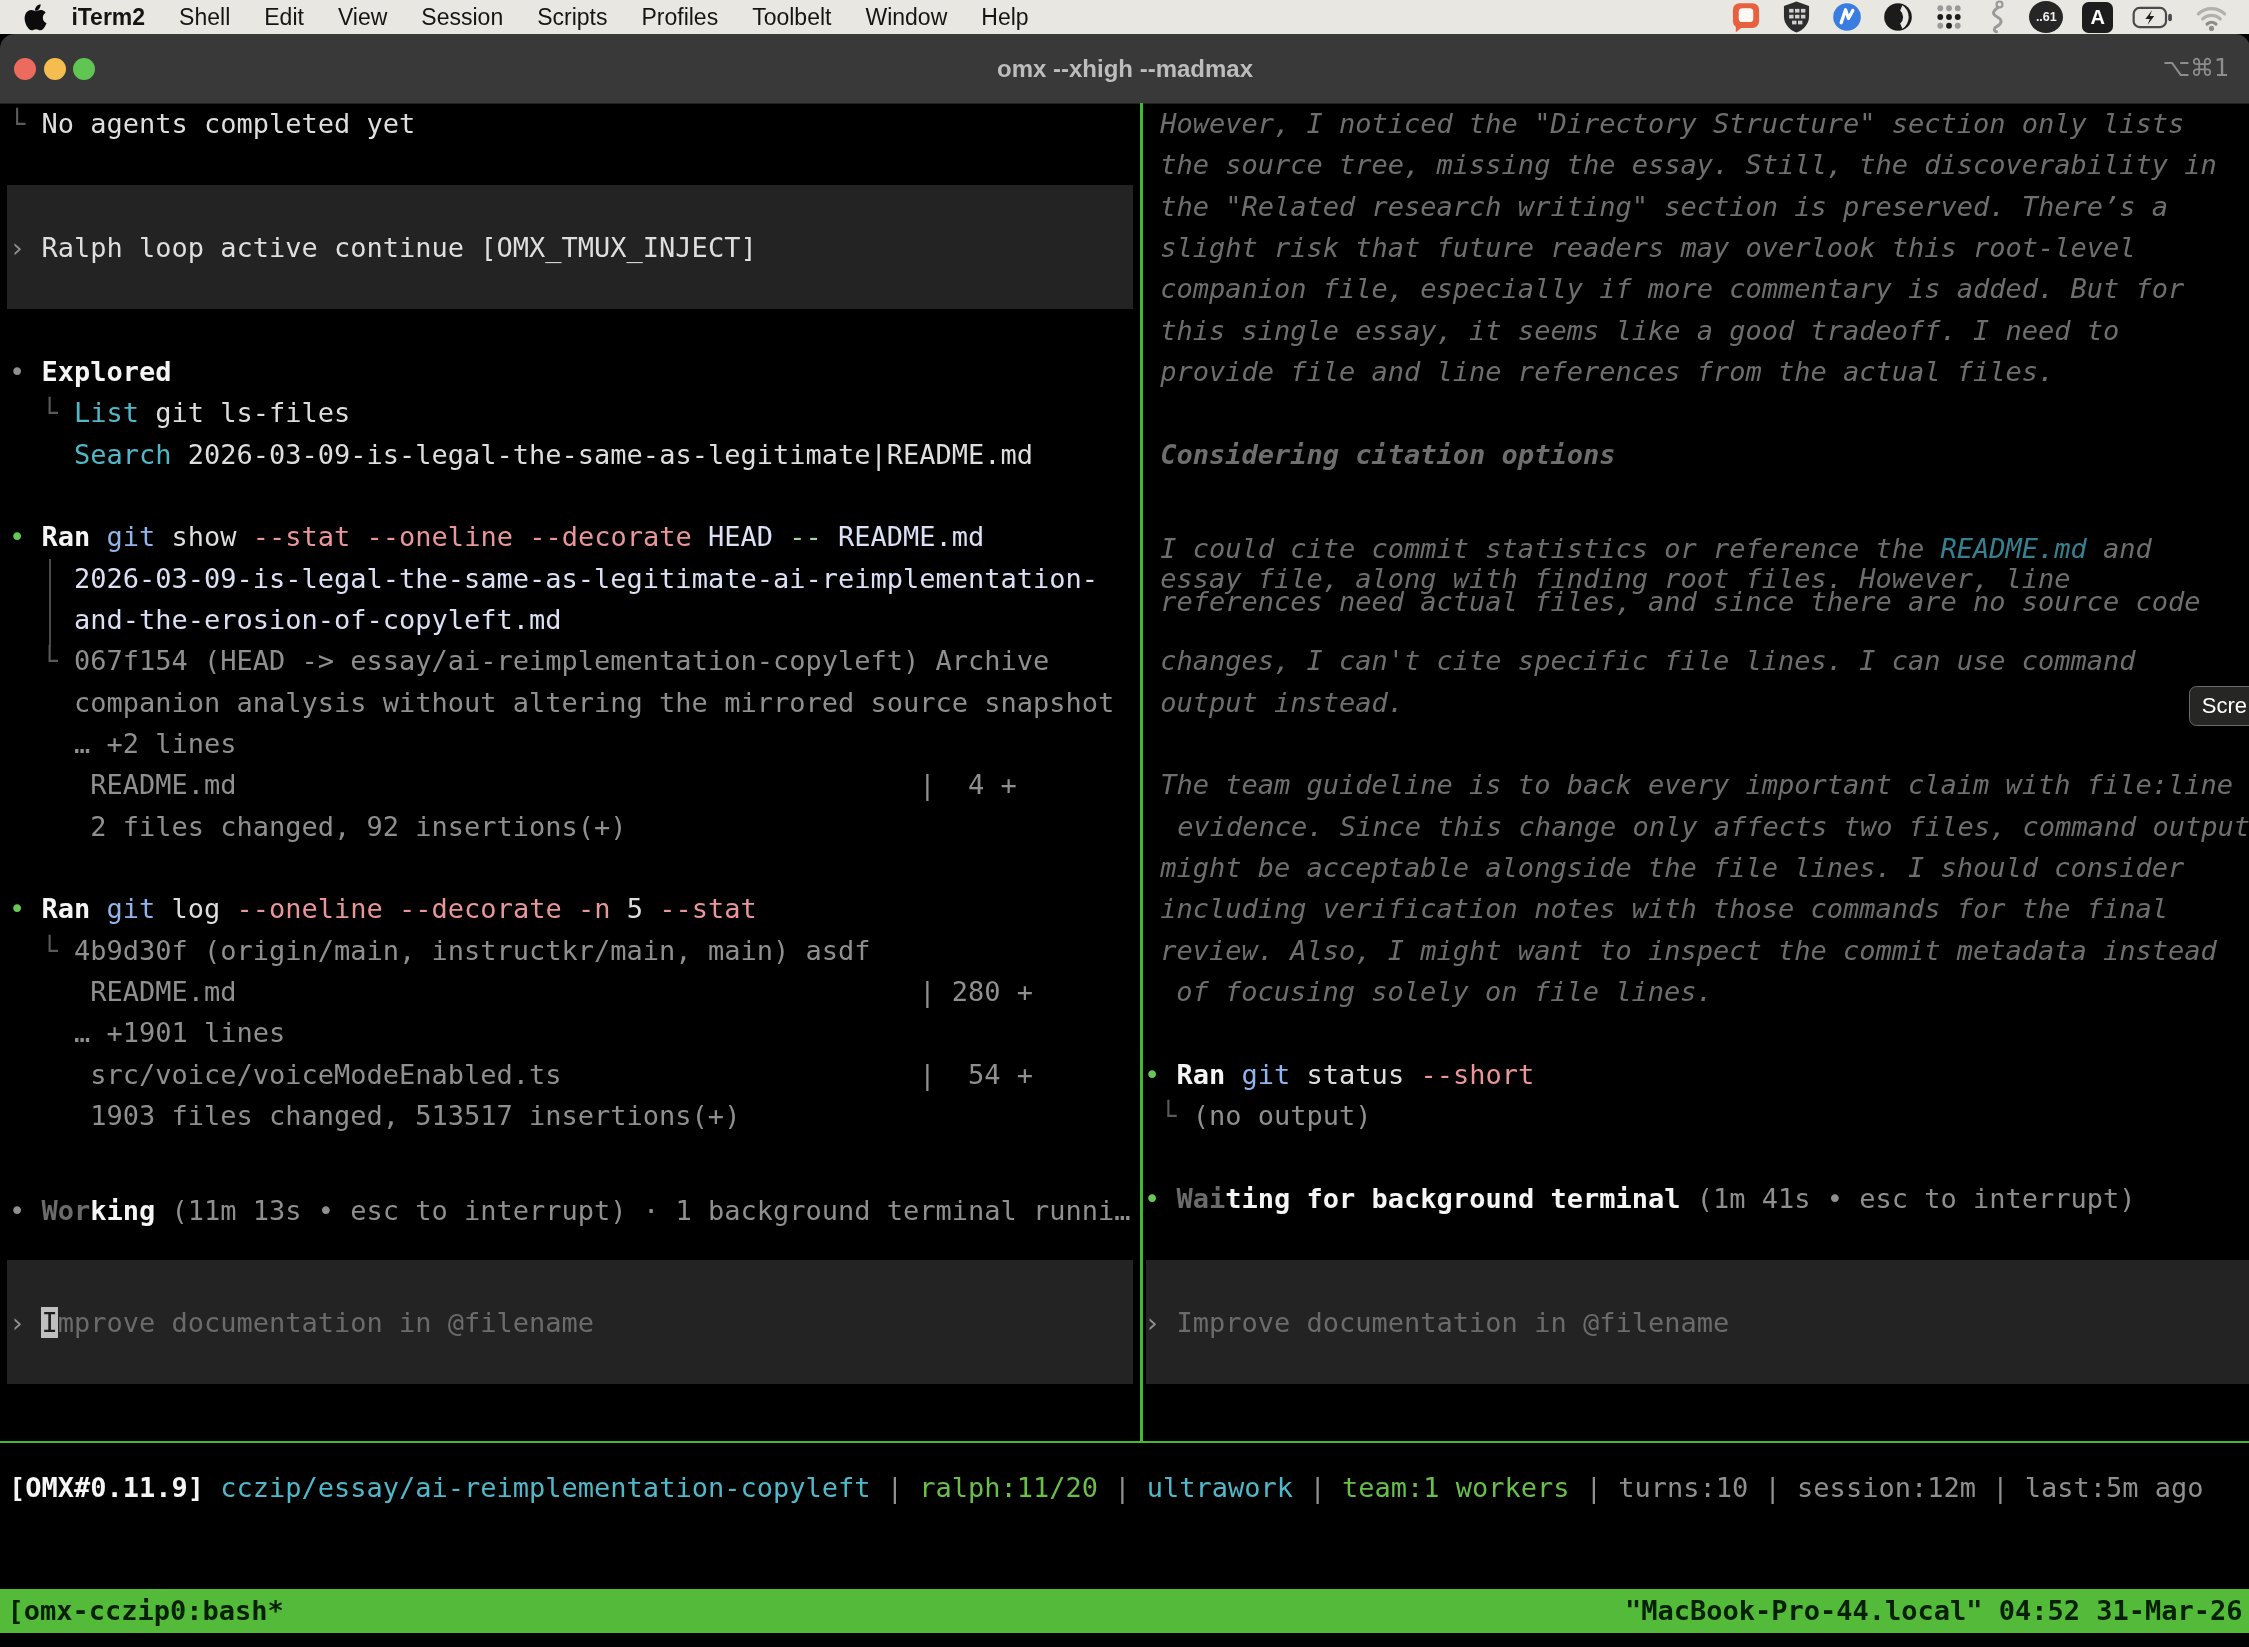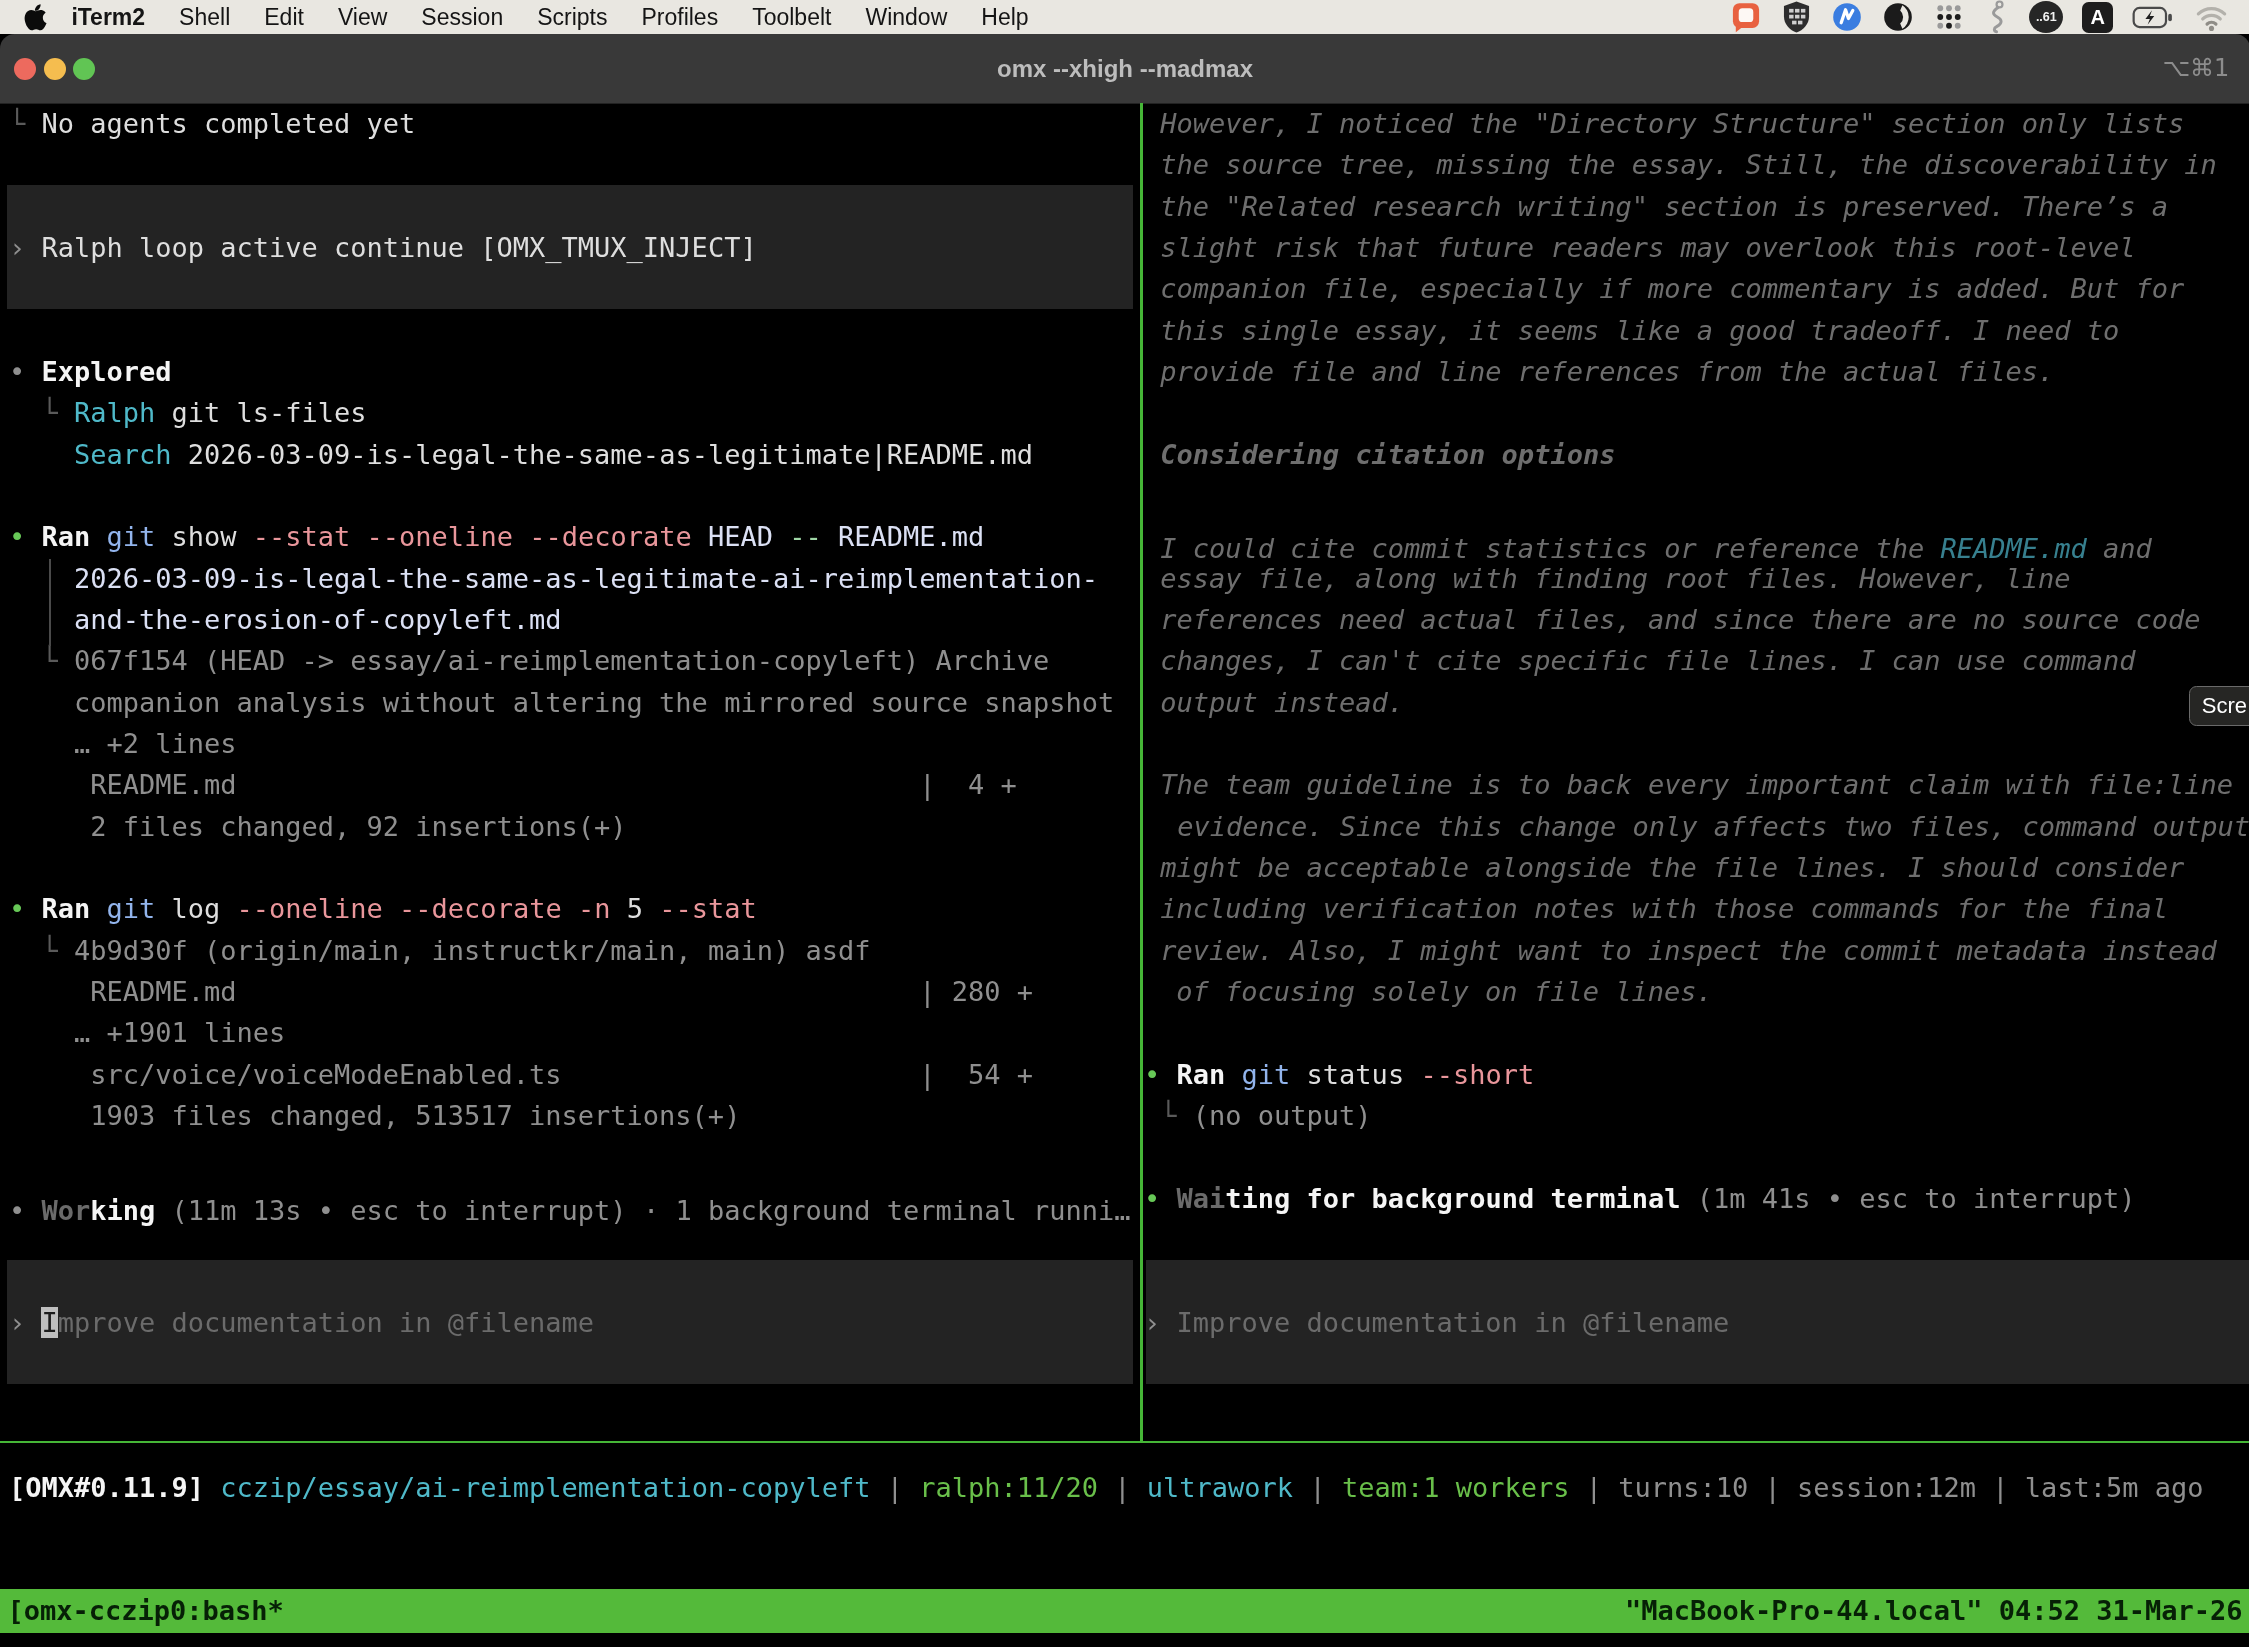--- a/index.html
+++ b/index.html
@@ -166,21 +166,21 @@
     <div class="wshortcut">⌥⌘1</div>
   </div>
   <div class="term">
     <div class="pane left" id="pane-left">
         <div class="tbox" style="top: 82px; height: 124px;"></div>
         <div class="trow" style="top: 124px;"><span style="color: rgb(143, 143, 143);">› </span><span style="color: rgb(222, 222, 222);">Ralph loop active continue [OMX_TMUX_INJECT]</span></div>
         <div class="tbox" style="top: 1157px; height: 124px;"></div>
         <div class="trow" style="top: 1199px;"><span style="color: rgb(143, 143, 143);">› </span><span class="cursor">I</span><span style="color: rgb(107, 107, 107);">mprove documentation in @filename</span></div>
         <div class="trow" style="top: 0px;"><span style="color: rgb(90, 90, 90);">└ </span><span style="color: rgb(222, 222, 222);">No agents completed yet</span></div>
         <div class="trow" style="top: 248px;"><span style="color: rgb(143, 143, 143);">• </span><span style="color: rgb(245, 245, 245); font-weight: bold;">Explored</span></div>
-        <div class="trow" style="top: 289px;"><span style="color: rgb(90, 90, 90);">  └ </span><span style="color: rgb(79, 185, 201);">Ralph</span><span style="color: rgb(222, 222, 222);"> git ls-files</span></div>
+        <div class="trow" style="top: 289px;"><span style="color: rgb(90, 90, 90);">  └ </span><span style="color: rgb(79, 185, 201);">List</span><span style="color: rgb(222, 222, 222);"> git ls-files</span></div>
         <div class="trow" style="top: 331px;"><span style="color: rgb(222, 222, 222);">    </span><span style="color: rgb(79, 185, 201);">Search</span><span style="color: rgb(222, 222, 222);"> 2026-03-09-is-legal-the-same-as-legitimate|README.md</span></div>
         <div class="trow" style="top: 413px;"><span style="color: rgb(103, 200, 87);">• </span><span style="color: rgb(245, 245, 245); font-weight: bold;">Ran</span><span style="color: rgb(222, 222, 222);"> </span><span style="color: rgb(146, 180, 236);">git</span><span style="color: rgb(222, 222, 222);"> show </span><span style="color: rgb(233, 150, 155);">--stat</span><span style="color: rgb(222, 222, 222);"> </span><span style="color: rgb(233, 150, 155);">--oneline</span><span style="color: rgb(222, 222, 222);"> </span><span style="color: rgb(233, 150, 155);">--decorate</span><span style="color: rgb(222, 222, 222);"> </span><span style="color: rgb(219, 224, 244);">HEAD</span><span style="color: rgb(222, 222, 222);"> </span><span style="color: rgb(159, 214, 166);">--</span><span style="color: rgb(222, 222, 222);"> </span><span style="color: rgb(219, 224, 244);">README.md</span></div>
         <div class="trow" style="top: 455px;"><span style="color: rgb(222, 222, 222);">    </span><span style="color: rgb(219, 224, 244);">2026-03-09-is-legal-the-same-as-legitimate-ai-reimplementation-</span></div>
         <div class="trow" style="top: 496px;"><span style="color: rgb(222, 222, 222);">    </span><span style="color: rgb(219, 224, 244);">and-the-erosion-of-copyleft.md</span></div>
         <div class="trow" style="top: 537px;"><span style="color: rgb(90, 90, 90);">  └ </span><span style="color: rgb(143, 143, 143);">067f154 (HEAD -&gt; essay/ai-reimplementation-copyleft) Archive</span></div>
         <div class="trow" style="top: 579px;"><span style="color: rgb(143, 143, 143);">    companion analysis without altering the mirrored source snapshot</span></div>
         <div class="trow" style="top: 620px;"><span style="color: rgb(143, 143, 143);">    … +2 lines</span></div>
         <div class="trow" style="top: 661px;"><span style="color: rgb(143, 143, 143);">     README.md                                          |  4 +</span></div>
         <div class="trow" style="top: 703px;"><span style="color: rgb(143, 143, 143);">     2 files changed, 92 insertions(+)</span></div>
         <div class="trow" style="top: 785px;"><span style="color: rgb(103, 200, 87);">• </span><span style="color: rgb(245, 245, 245); font-weight: bold;">Ran</span><span style="color: rgb(222, 222, 222);"> </span><span style="color: rgb(146, 180, 236);">git</span><span style="color: rgb(222, 222, 222);"> log </span><span style="color: rgb(233, 150, 155);">--oneline</span><span style="color: rgb(222, 222, 222);"> </span><span style="color: rgb(233, 150, 155);">--decorate</span><span style="color: rgb(222, 222, 222);"> </span><span style="color: rgb(233, 150, 155);">-n</span><span style="color: rgb(222, 222, 222);"> 5 </span><span style="color: rgb(233, 150, 155);">--stat</span></div>
@@ -197,21 +197,21 @@
         <div class="trow" style="top: 0px;"><span style="color: rgb(110, 110, 110); font-style: italic;"> However, I noticed the "Directory Structure" section only lists</span></div>
         <div class="trow" style="top: 41px;"><span style="color: rgb(110, 110, 110); font-style: italic;"> the source tree, missing the essay. Still, the discoverability in</span></div>
         <div class="trow" style="top: 83px;"><span style="color: rgb(110, 110, 110); font-style: italic;"> the "Related research writing" section is preserved. There’s a</span></div>
         <div class="trow" style="top: 124px;"><span style="color: rgb(110, 110, 110); font-style: italic;"> slight risk that future readers may overlook this root-level</span></div>
         <div class="trow" style="top: 165px; text-align: center;"><span style="color: rgb(110, 110, 110); font-style: italic;"> companion file, especially if more commentary is added. But for</span></div>
         <div class="trow" style="top: 207px;"><span style="color: rgb(110, 110, 110); font-style: italic;"> this single essay, it seems like a good tradeoff. I need to</span></div>
         <div class="trow" style="top: 248px;"><span style="color: rgb(110, 110, 110); font-style: italic;"> provide file and line references from the actual files.</span></div>
         <div class="trow" style="top: 331px;"><span style="color: rgb(110, 110, 110); font-weight: bold; font-style: italic;"> Considering citation options</span></div>
         <div class="trow" style="top: 413px; margin-top: 12px;"><span style="color: rgb(110, 110, 110); font-style: italic;"> I could cite commit statistics or reference the </span><span style="color: rgb(55, 128, 143); font-style: italic;">README.md</span><span style="color: rgb(110, 110, 110); font-style: italic;"> and</span></div>
         <div class="trow" style="top: 455px;"><span style="color: rgb(110, 110, 110); font-style: italic;"> essay file, along with finding root files. However, line</span></div>
-        <div class="trow" style="top: 496px; text-align: right;"><span style="color: rgb(110, 110, 110); font-style: italic;"> references need actual files, and since there are no source code</span></div>
+        <div class="trow" style="top: 478px; text-align: right;"><span style="color: rgb(110, 110, 110); font-style: italic;"> references need actual files, and since there are no source code</span></div>
         <div class="trow" style="top: 537px;"><span style="color: rgb(110, 110, 110); font-style: italic;"> changes, I can't cite specific file lines. I can use command</span></div>
         <div class="trow" style="top: 579px;"><span style="color: rgb(110, 110, 110); font-style: italic;"> output instead.</span></div>
         <div class="trow" style="top: 661px;"><span style="color: rgb(110, 110, 110); font-style: italic;"> The team guideline is to back every important claim with file:line</span></div>
         <div class="trow" style="top: 703px; padding-left: 17px;"><span style="color: rgb(110, 110, 110); font-style: italic;"> evidence. Since this change only affects two files, command output</span></div>
         <div class="trow" style="top: 744px;"><span style="color: rgb(110, 110, 110); font-style: italic;"> might be acceptable alongside the file lines. I should consider</span></div>
         <div class="trow" style="top: 785px;"><span style="color: rgb(110, 110, 110); font-style: italic;"> including verification notes with those commands for the final</span></div>
         <div class="trow" style="top: 827px;"><span style="color: rgb(110, 110, 110); font-style: italic;"> review. Also, I might want to inspect the commit metadata instead</span></div>
         <div class="trow" style="top: 868px;"><span style="color: rgb(110, 110, 110); font-style: italic; padding-left: 16px;"> of focusing solely on file lines.</span></div>
         <div class="trow" style="top: 951px;"><span style="color: rgb(103, 200, 87);">• </span><span style="color: rgb(245, 245, 245); font-weight: bold;">Ran</span><span style="color: rgb(222, 222, 222);"> </span><span style="color: rgb(146, 180, 236);">git</span><span style="color: rgb(222, 222, 222);"> status </span><span style="color: rgb(233, 150, 155);">--short</span></div>
         <div class="trow" style="top: 992px;"><span style="color: rgb(90, 90, 90);"> └ </span><span style="color: rgb(143, 143, 143);">(no output)</span></div>

